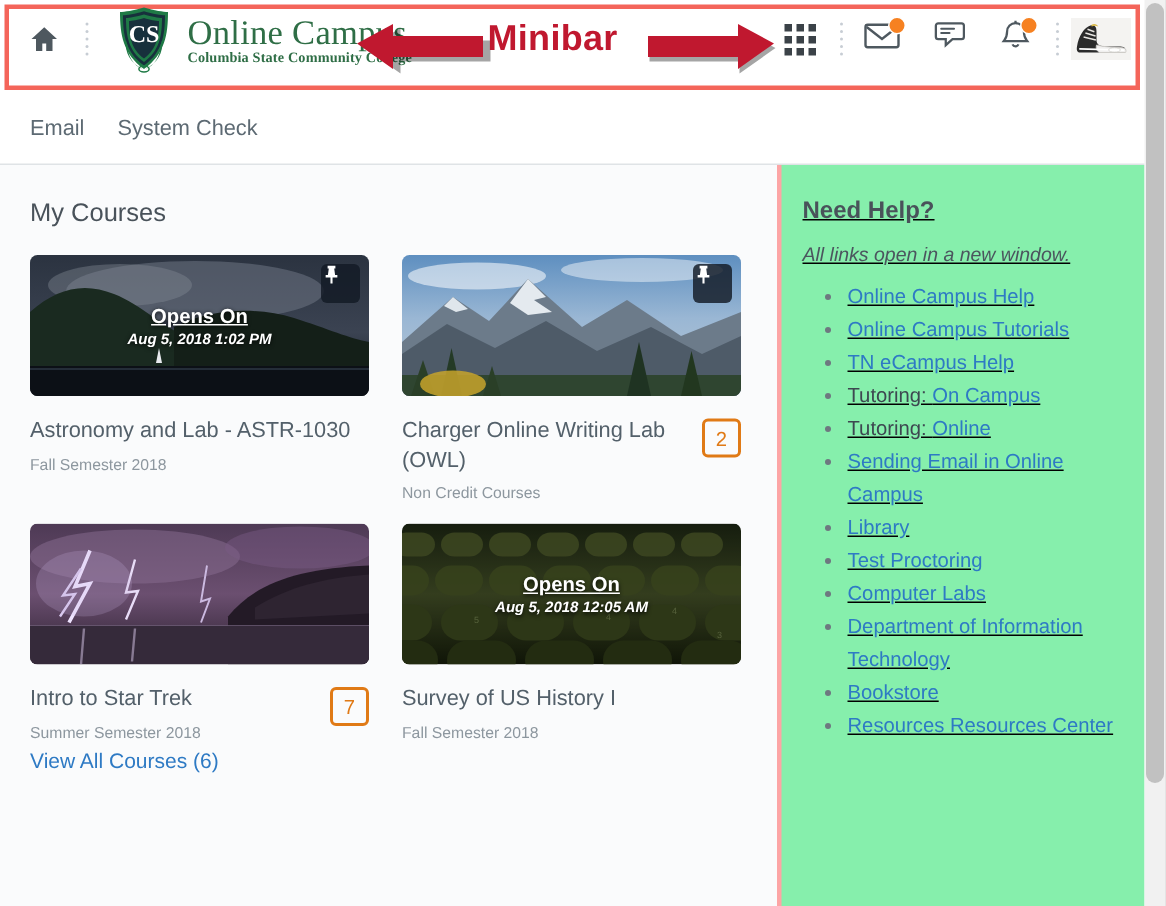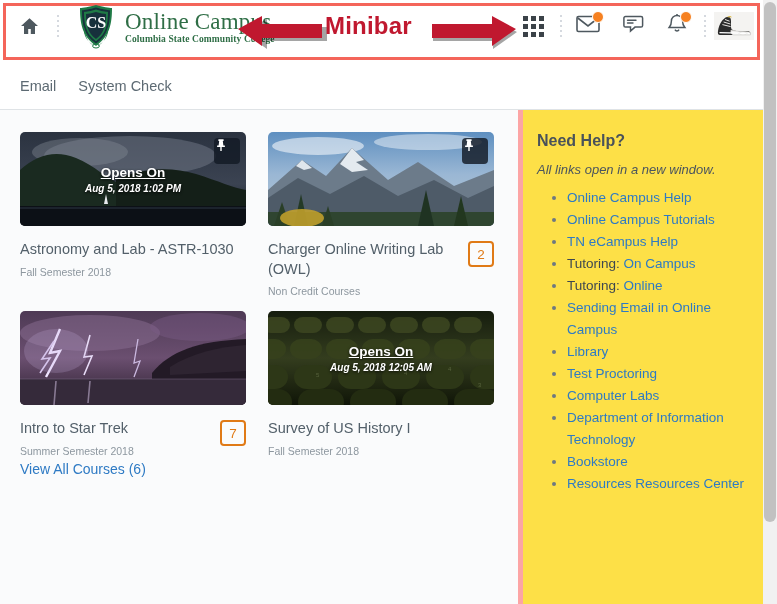--- a/index.html
+++ b/index.html
@@ -78,21 +78,21 @@
   .nav-item { font-size: 14.5px; color: #5d6a73; white-space: nowrap; }
 
   
   .main {
     position: absolute; left: 0; top: 110px; width: 763px; height: 494px;
     background: #fcfcfd; display: flex;
   }
   .col-left { width: 518px; padding: 22px 18px 0 20px; background: #fafbfc; }
   .col-right {
     width: 245px; padding: 22px 14px 0 14px;
-    background: #fde047; border-left: 5px solid #fca5a5;
+    background: #86efac; border-left: 3px solid #fca5a5; text-decoration: underline;
   }
 
   .section-title { font-size: 17px; color: #49525a; margin-bottom: 18px; }
 
   .course-grid { display: flex; flex-wrap: wrap; gap: 0 22px; }
   .course-card { width: 226px; margin-bottom: 14px; }
   .card-img {
     position: relative; width: 226px; height: 94px; border-radius: 5px;
     overflow: hidden; display: block;
   }
@@ -286,20 +286,21 @@
   </div>
 
   <div class="navbar">
     <div class="nav-item">Email</div>
     <div class="nav-item">System Check</div>
   </div>
 
   <div class="main">
 
     <div class="col-left">
+      <div class="section-title">My Courses</div>
 
       <div class="course-grid">
 
         <div class="course-card">
           <div class="card-img">
             <svg viewBox="0 0 226 94" preserveAspectRatio="none">
               <defs>
                 <linearGradient id="g1" x1="0" y1="0" x2="0" y2="1">
                   <stop offset="0" stop-color="#2b3340"></stop>
                     <stop offset="55%" stop-color="#3b4352"></stop>

